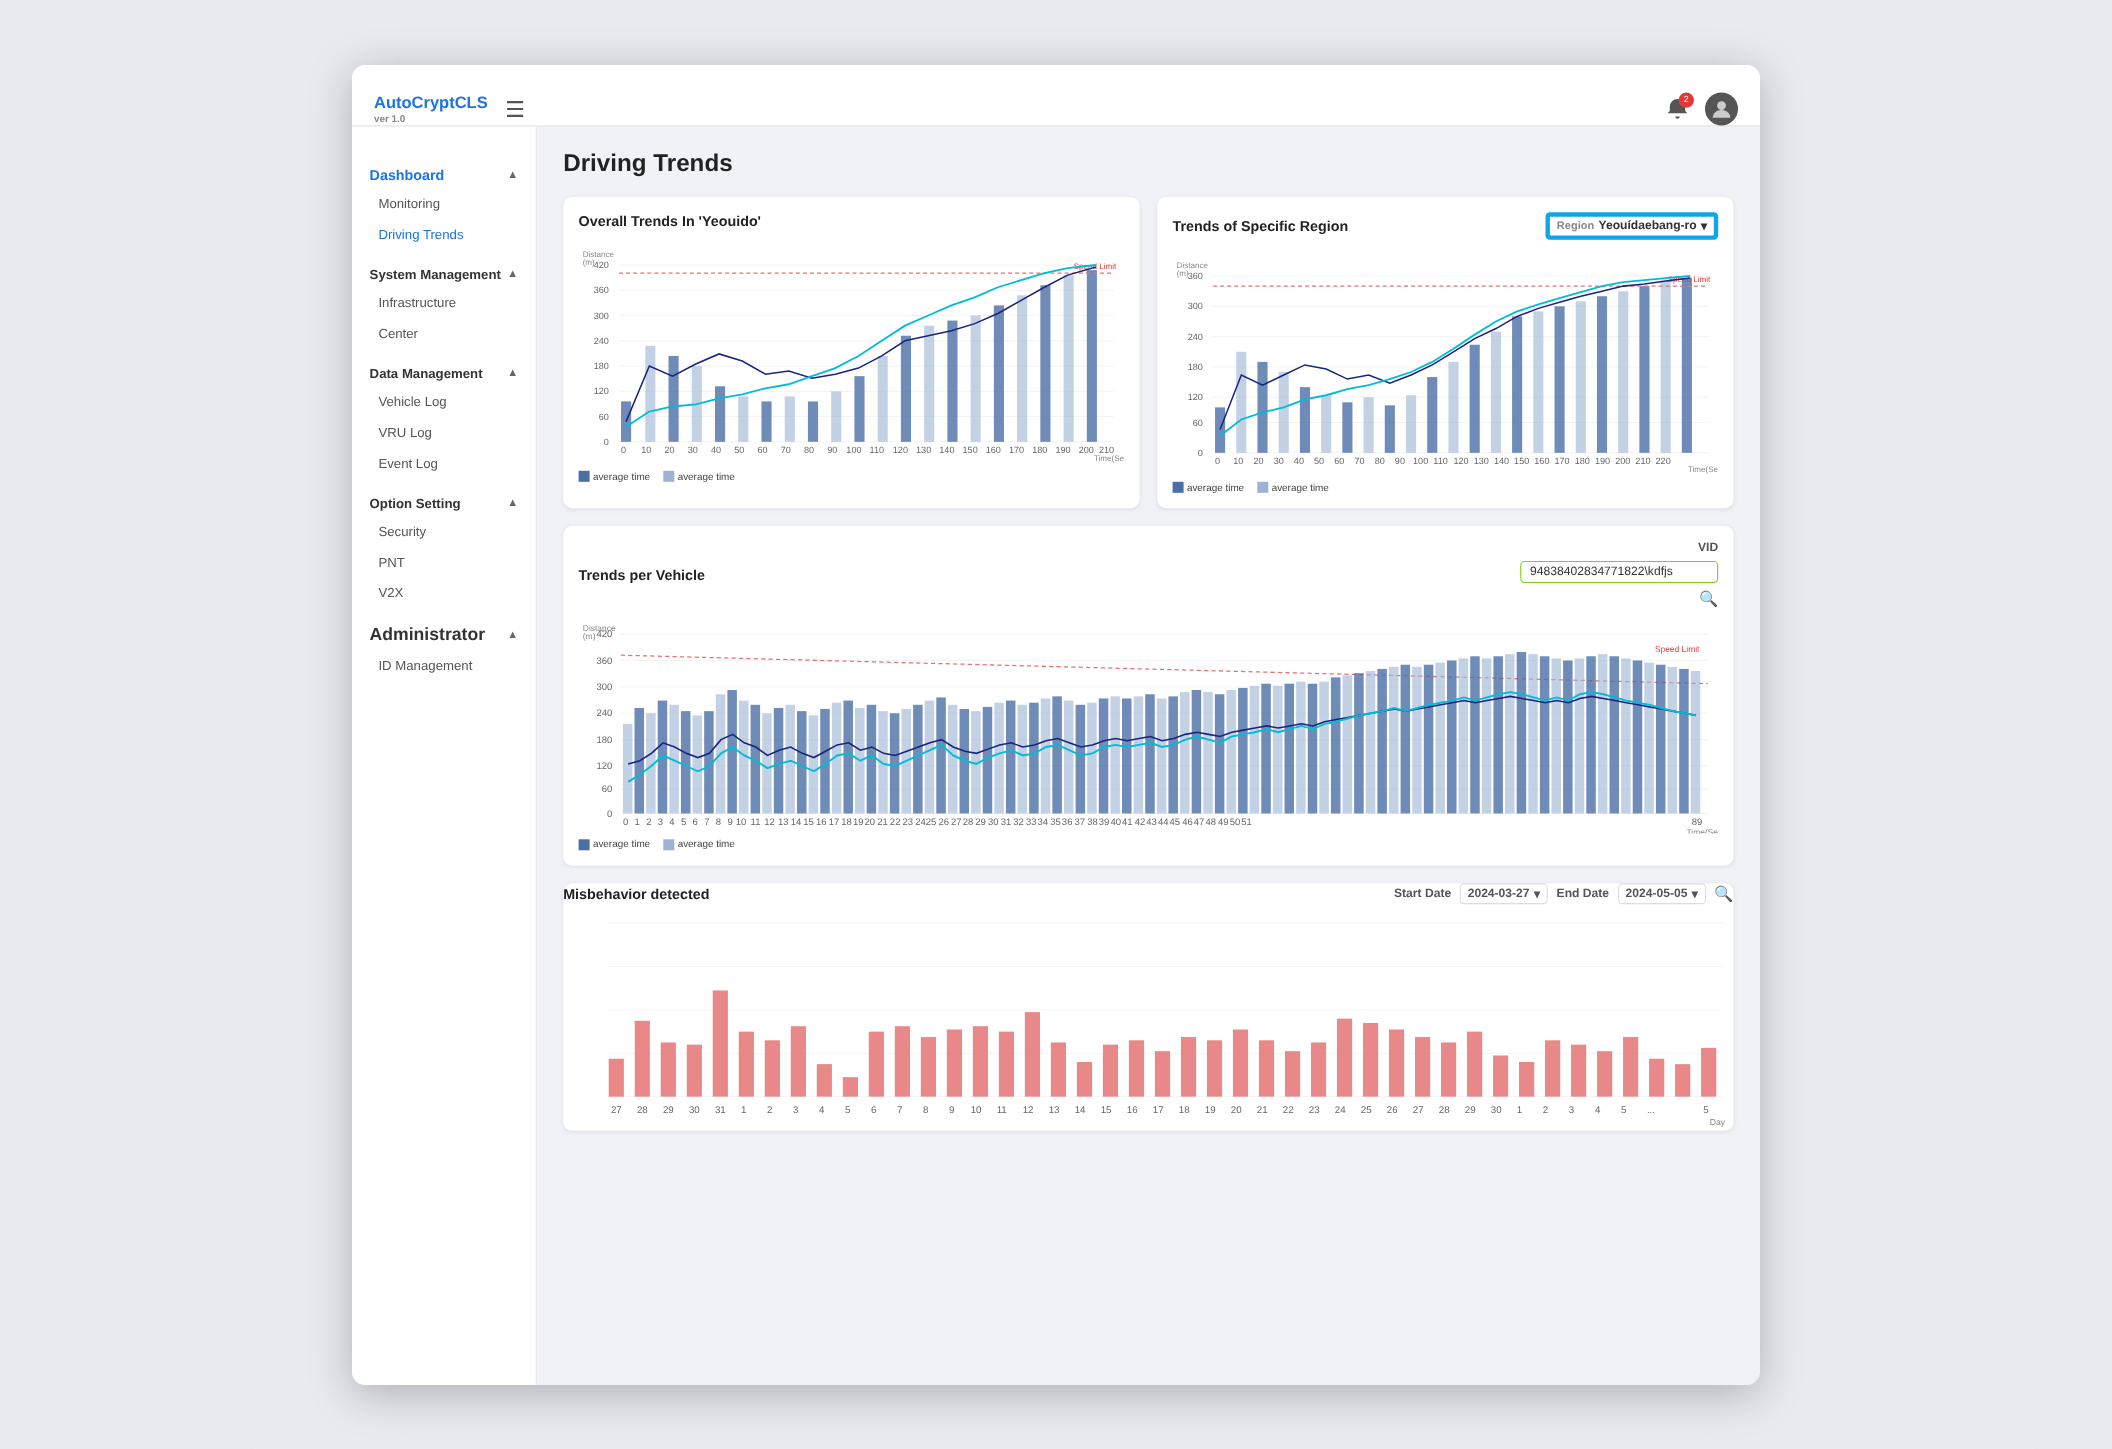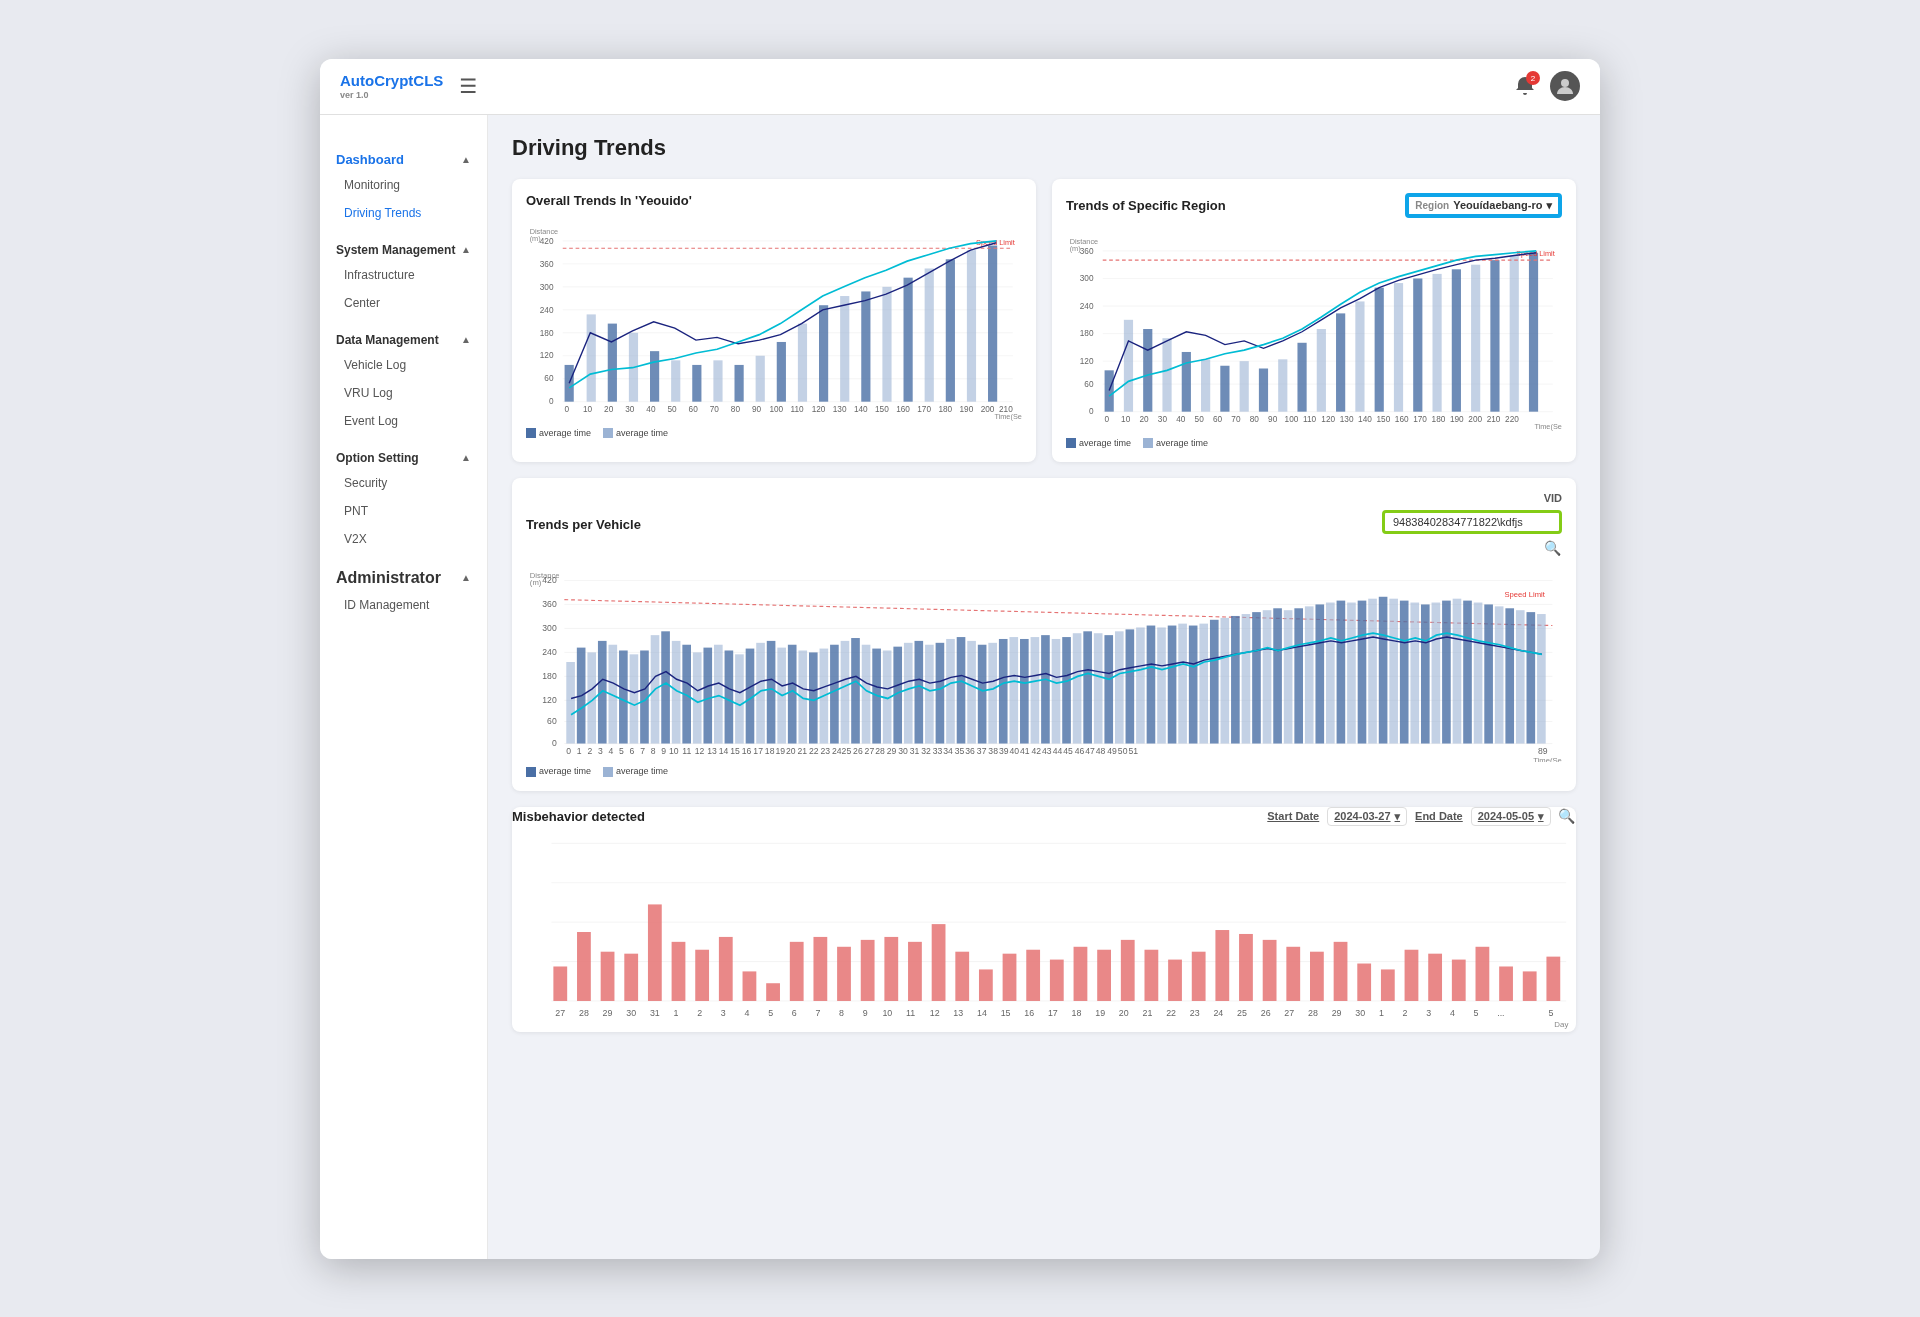--- a/index.html
+++ b/index.html
@@ -1,21 +1,21 @@
 <!DOCTYPE html>
 <html><head>
   <meta charset="utf-8">
   <style>
     * { box-sizing: border-box; margin: 0; padding: 0; }
     body { font-family: -apple-system, BlinkMacSystemFont, 'Segoe UI', sans-serif; background: #e8eaf0; display: flex; align-items: center; justify-content: center; min-height: 100vh; padding: 20px; }
 
     .app-window { width: 1280px; height: 1200px; background: #f0f2f7; border-radius: 12px; overflow: hidden; display: flex; flex-direction: column; box-shadow: 0 8px 40px rgba(0,0,0,0.25); }
 
     
-    .topbar { height: 56px; background: #fff; display: flex; align-items: center; justify-content: space-between; padding: 0 20px; border-bottom: 1px solid #e0e0e0; flex-shrink: 0; }
+    .topbar { height: 56px; background: #fff; display: flex; align-items: flex-end; justify-content: space-between; padding: 0 20px; border-bottom: 1px solid #e0e0e0; flex-shrink: 0; }
     .topbar-left { display: flex; align-items: center; gap: 16px; }
     .logo { font-size: 13px; font-weight: 700; color: #333; line-height: 1.2; }
     .logo span { color: #1a73e8; font-size: 15px; }
     .logo .ver { font-size: 9px; font-weight: 700; color: #888; display: block; }
     .hamburger { font-size: 20px; color: #555; cursor: pointer; }
     .topbar-right { display: flex; align-items: center; gap: 14px; }
     .notif-icon { position: relative; cursor: pointer; }
     .notif-badge { position: absolute; top: -4px; right: -4px; background: #e53935; color: #fff; border-radius: 50%; width: 14px; height: 14px; font-size: 8px; display: flex; align-items: center; justify-content: center; }
     .avatar-icon { width: 30px; height: 30px; border-radius: 50%; background: #555; display: flex; align-items: center; justify-content: center; color: #fff; font-size: 14px; cursor: pointer; }
 
@@ -34,30 +34,30 @@
     .content { flex: 1; overflow-y: auto; padding: 20px 24px; }
     .page-title { font-size: 22px; font-weight: 600; color: #222; margin-bottom: 18px; }
 
     
     .charts-row { display: flex; gap: 16px; margin-bottom: 16px; }
     .chart-card { background: #fff; border-radius: 8px; padding: 14px; flex: 1; box-shadow: 0 1px 4px rgba(0,0,0,0.08); }
     .chart-card.full { flex: none; width: 100%; }
     .chart-title { font-size: 13px; font-weight: 600; color: #222; margin-bottom: 6px; display: flex; align-items: center; justify-content: space-between; }
     .region-select { font-size: 11px; color: #333; border: 4px solid #0ea5e9; border-radius: 4px; padding: 2px 6px; cursor: pointer; display: flex; align-items: center; gap: 4px; }
     .vid-input-row { display: flex; align-items: flex-end; gap: 6px; font-size: 11px; color: #555; flex-direction: column; }
-    .vid-input { border: 3px solid #84cc16; border-radius: 4px; padding: 3px 8px; font-size: 11px; width: 180px; color: #333; }
+    .vid-input { border: 1px solid #84cc16; border-radius: 4px; padding: 3px 8px; font-size: 11px; width: 180px; color: #333; }
     .search-btn { background: none; border: none; cursor: pointer; color: #555; font-size: 14px; }
 
     
     .chart-svg-wrap { width: 100%; overflow: hidden; }
     svg { display: block; }
 
     
     .misbehavior-card { background: #fff; border-radius: 8px; box-shadow: 0 1px 4px rgba(0,0,0,0.08); }
-    .date-filter { display: flex; align-items: center; gap: 8px; font-size: 11px; color: #555; text-decoration: underline; }
+    .date-filter { display: flex; align-items: center; gap: 8px; font-size: 11px; color: #555; }
     .date-select { border: 1px solid #ddd; border-radius: 4px; padding: 2px 6px; font-size: 11px; cursor: pointer; display: flex; align-items: center; gap: 4px; background: #fff; }
 
     .axis-label { font-size: 9px; fill: #666; }
     .grid-line { stroke: #e8e8e8; stroke-width: 0.5; }
     .bar-avg { fill: #4a6fa5; opacity: 0.8; }
     .bar-avg-light { fill: #9bb3d4; opacity: 0.6; }
     .bar-mis { fill: #e57373; opacity: 0.85; }
     .line-speed { stroke: #e57373; stroke-width: 1.2; fill: none; stroke-dasharray: 4 3; }
     .line-dark { stroke: #1a237e; stroke-width: 1.5; fill: none; }
     .line-cyan { stroke: #00bcd4; stroke-width: 1.8; fill: none; }

